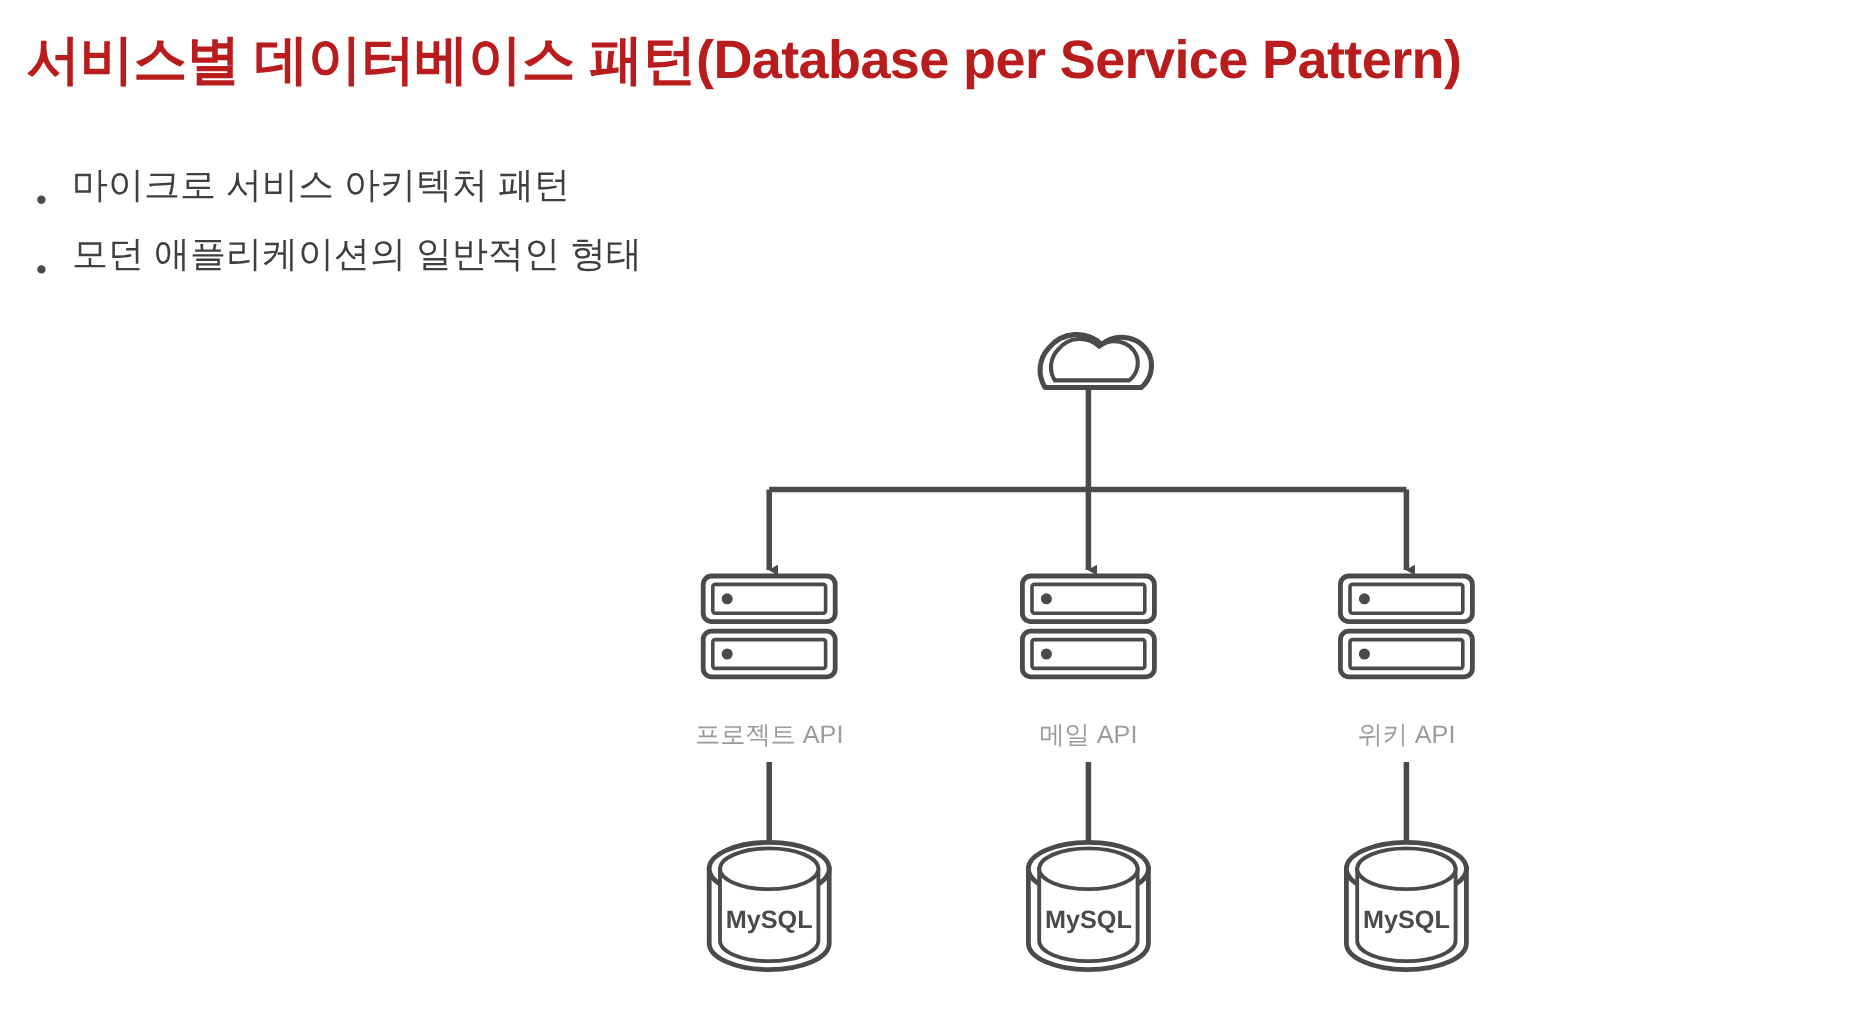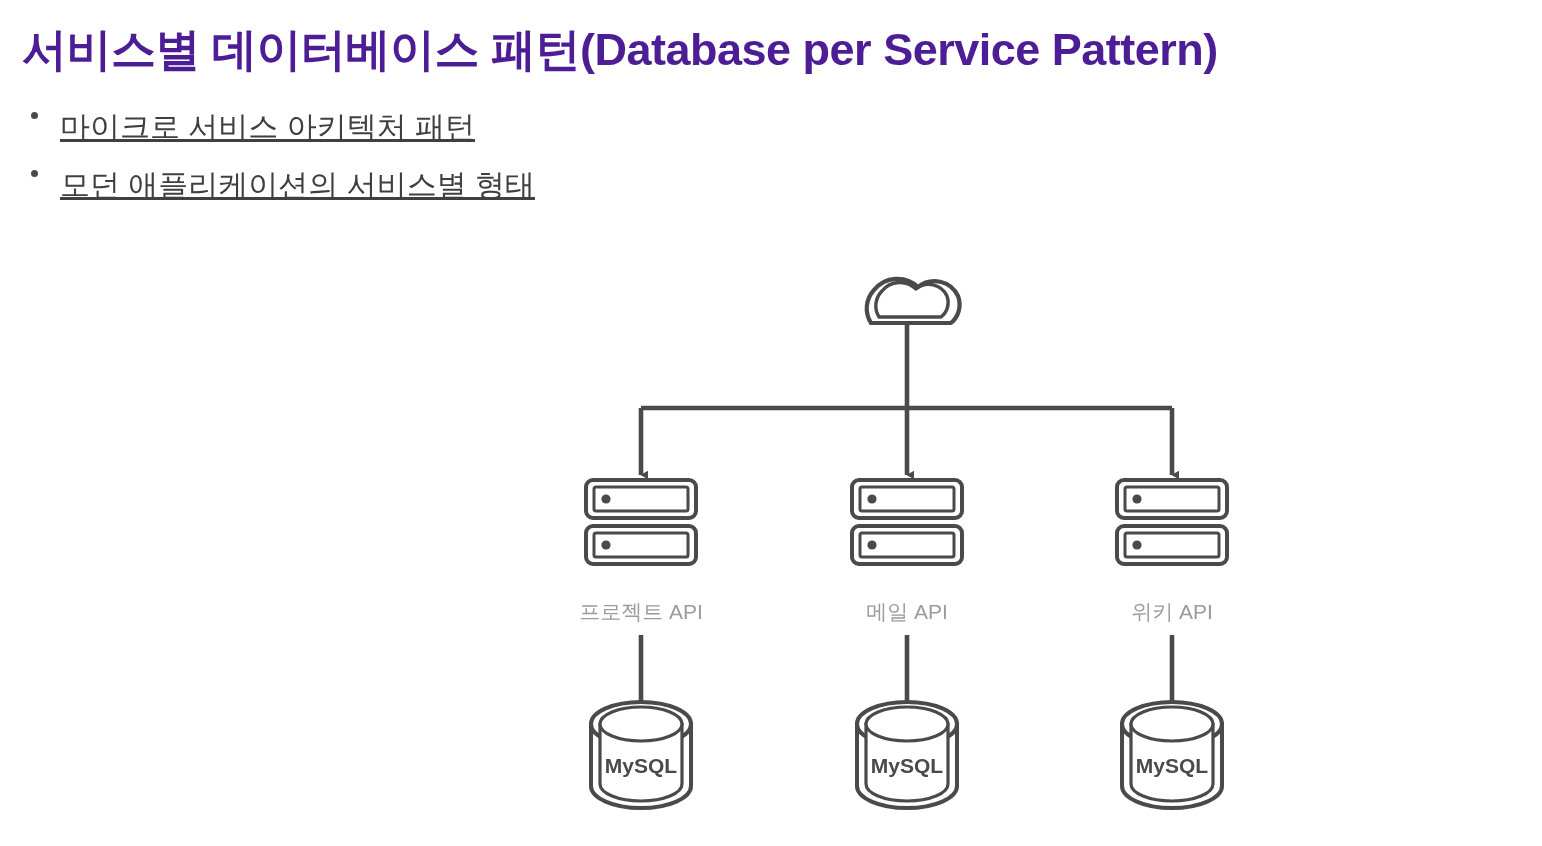--- a/index.html
+++ b/index.html
@@ -18,35 +18,34 @@
 
   
   .slide-title {
     position: absolute;
     left: 22px;
     top: 20px;
     width: 1480px;
     font-size: 45px;
     font-weight: bold;
     letter-spacing: -0.5px;
-    color: #4c1d95;
+    color: #b91c1c;
     white-space: nowrap;
   }
 
   .bullet-list {
     position: absolute;
     left: 22px;
     top: 112px;
     width: 1000px;
   }
   .bullet-row {
     display: flex;
-    align-items: flex-start;
+    align-items: flex-end;
     height: 58px;
-    text-decoration: underline;
   }
   .bullet-dot {
     width: 7px;
     height: 7px;
     border-radius: 50%;
     background: #4a4a4a;
     margin-left: 9px;
     margin-right: 22px;
     flex: 0 0 auto;
   }
@@ -89,21 +88,21 @@
 
 <div class="slide-title">서비스별 데이터베이스 패턴(Database per Service Pattern)</div>
 
 <div class="bullet-list">
   <div class="bullet-row">
     <span class="bullet-dot"></span>
     <span class="bullet-text">마이크로 서비스 아키텍처 패턴</span>
   </div>
   <div class="bullet-row">
     <span class="bullet-dot"></span>
-    <span class="bullet-text">모던 애플리케이션의 서비스별 형태</span>
+    <span class="bullet-text">모던 애플리케이션의 일반적인 형태</span>
   </div>
 </div>
 
 <div class="diagram">
 <svg width="1542" height="611" viewBox="0 0 1542 611" xmlns="http://www.w3.org/2000/svg">
 
   <defs>
     <marker id="arrowhead" markerWidth="9" markerHeight="8" refX="4.5" refY="7.4" orient="auto" markerUnits="userSpaceOnUse">
       <path d="M0,0 L9,0 L4.5,8 Z" fill="#4a4a4a"></path>
     </marker>

